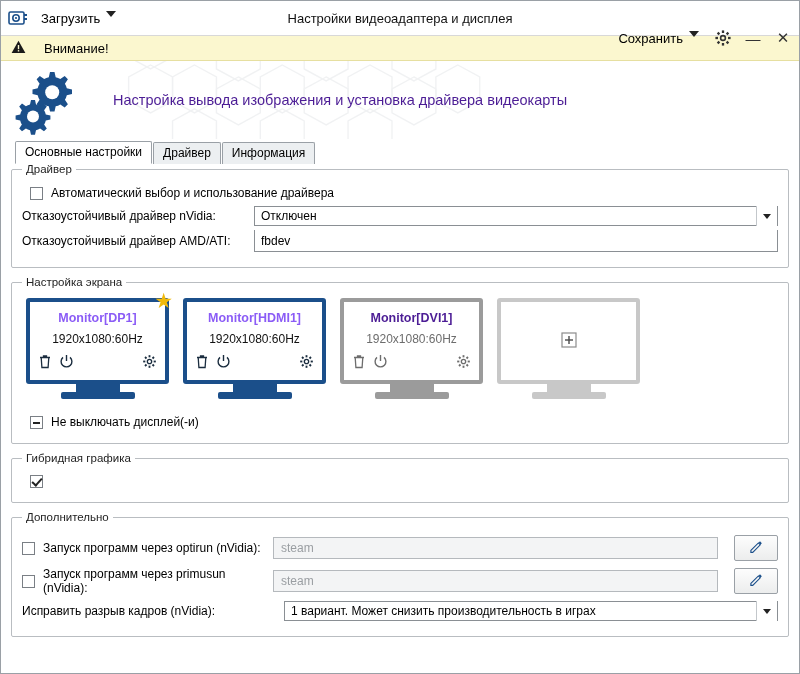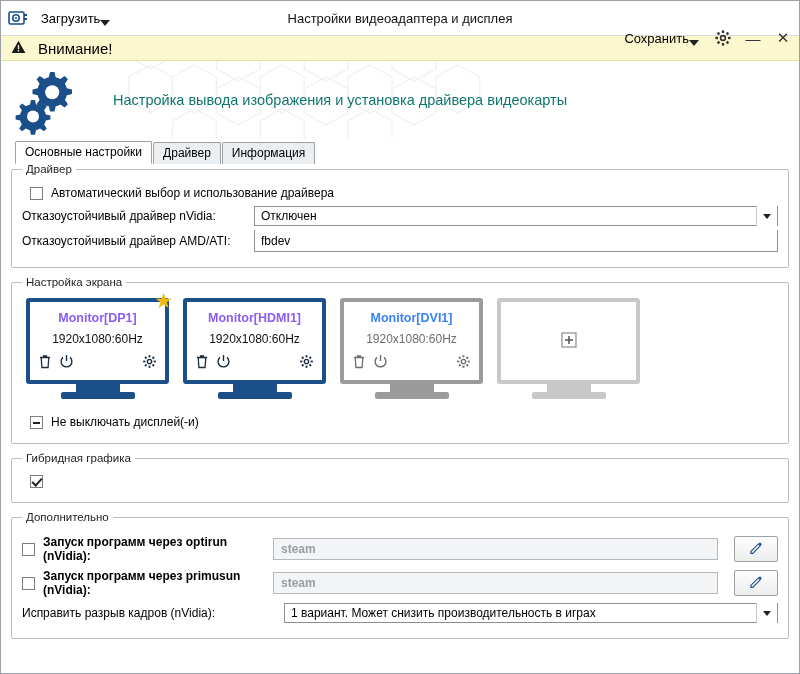--- a/index.html
+++ b/index.html
@@ -50,21 +50,22 @@
   }
   .app-icon {
     width: 22px;
     height: 22px;
     display: inline-flex;
     align-items: center;
     justify-content: center;
   }
   .menu-btn {
     display: inline-flex;
-    align-items: flex-end;
+    align-items: flex-start;
+    gap: 6px;
     font-size: 13px;
     padding: 2px 4px;
     cursor: default;
   }
   .caret-down {
     width: 0; height: 0;
     border-left: 5px solid transparent;
     border-right: 5px solid transparent;
     border-top: 6px solid #222;
     display: inline-block;
@@ -91,23 +92,23 @@
   }
   .gear-ico { position: relative; z-index: 2; }
 
   
   .warnbar {
     height: 24px;
     background: #fbf7cf;
     border-bottom: 1px solid #e6dfa0;
     display: flex;
     align-items: center;
-    gap: 12px;
+    gap: 18px;
     padding: 0 10px;
-    font-size: 15px;
+    font-size: 13px;
     flex: 0 0 auto;
   }
 
   
   .banner {
     height: 78px;
     position: relative;
     display: flex;
     align-items: center;
     padding-left: 14px;
@@ -123,21 +124,21 @@
   .banner-gears {
     position: relative;
     z-index: 2;
     width: 92px;
     height: 72px;
   }
   .banner-text {
     position: relative;
     z-index: 2;
     font-size: 14.5px;
-    color: #0f766e;
+    color: #4c1d95;
     margin-left: 6px;
   }
 
   
   .tabs {
     display: flex;
     align-items: flex-end;
     padding-left: 14px;
     height: 24px;
     flex: 0 0 auto;
@@ -301,21 +302,21 @@
     justify-content: flex-start;
     padding-top: 9px;
     background: #fff;
   }
   .mon.grey .screen { border-color: #9b9b9b; }
   .mon .name {
     font-size: 12.5px;
     font-weight: bold;
     color: #8b5cf6;
   }
-  .mon.grey .name { color: #3b82f6; }
+  .mon.grey .name { color: #4c1d95; }
   .mon .res {
     font-size: 12px;
     margin-top: 7px;
     color: #111;
   }
   .mon.grey .res { color: #6d6d6d; }
   .mon .icons {
     display: flex;
     align-items: center;
     gap: 7px;
@@ -377,21 +378,20 @@
     align-items: center;
     justify-content: center;
     margin-left: 8px;
     flex: 0 0 auto;
   }
   .cbrow {
     display: flex;
     align-items: center;
     gap: 8px;
     margin: 6px 0;
-    font-weight: bold;
   }
   .cbrow .lbl { width: 232px; flex: 0 0 auto; }
 </style>
 </head>
 <body>
 
 <div class="window">
 
   <div class="titlebar">
     <div class="tb-left">

